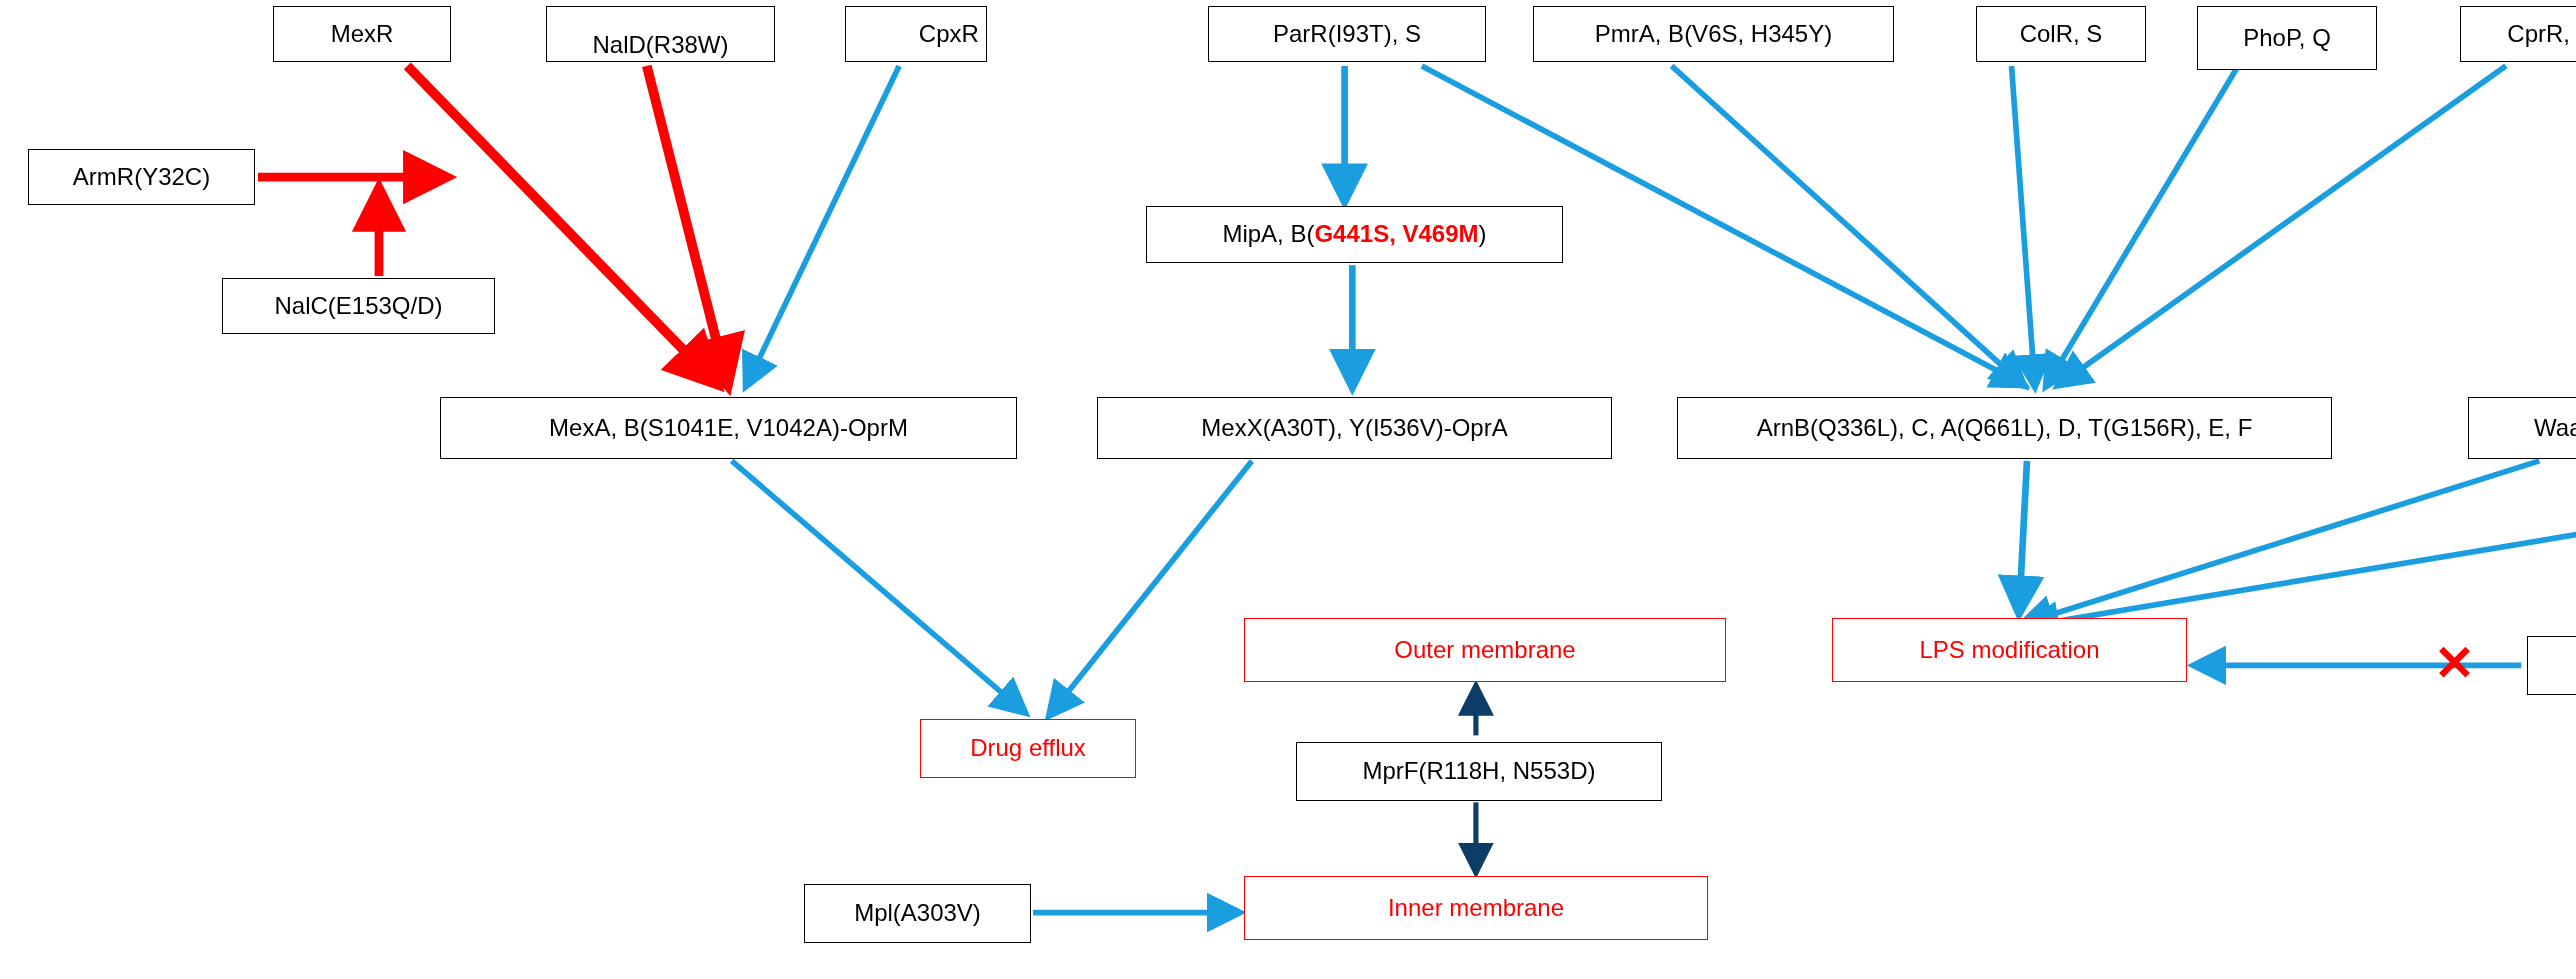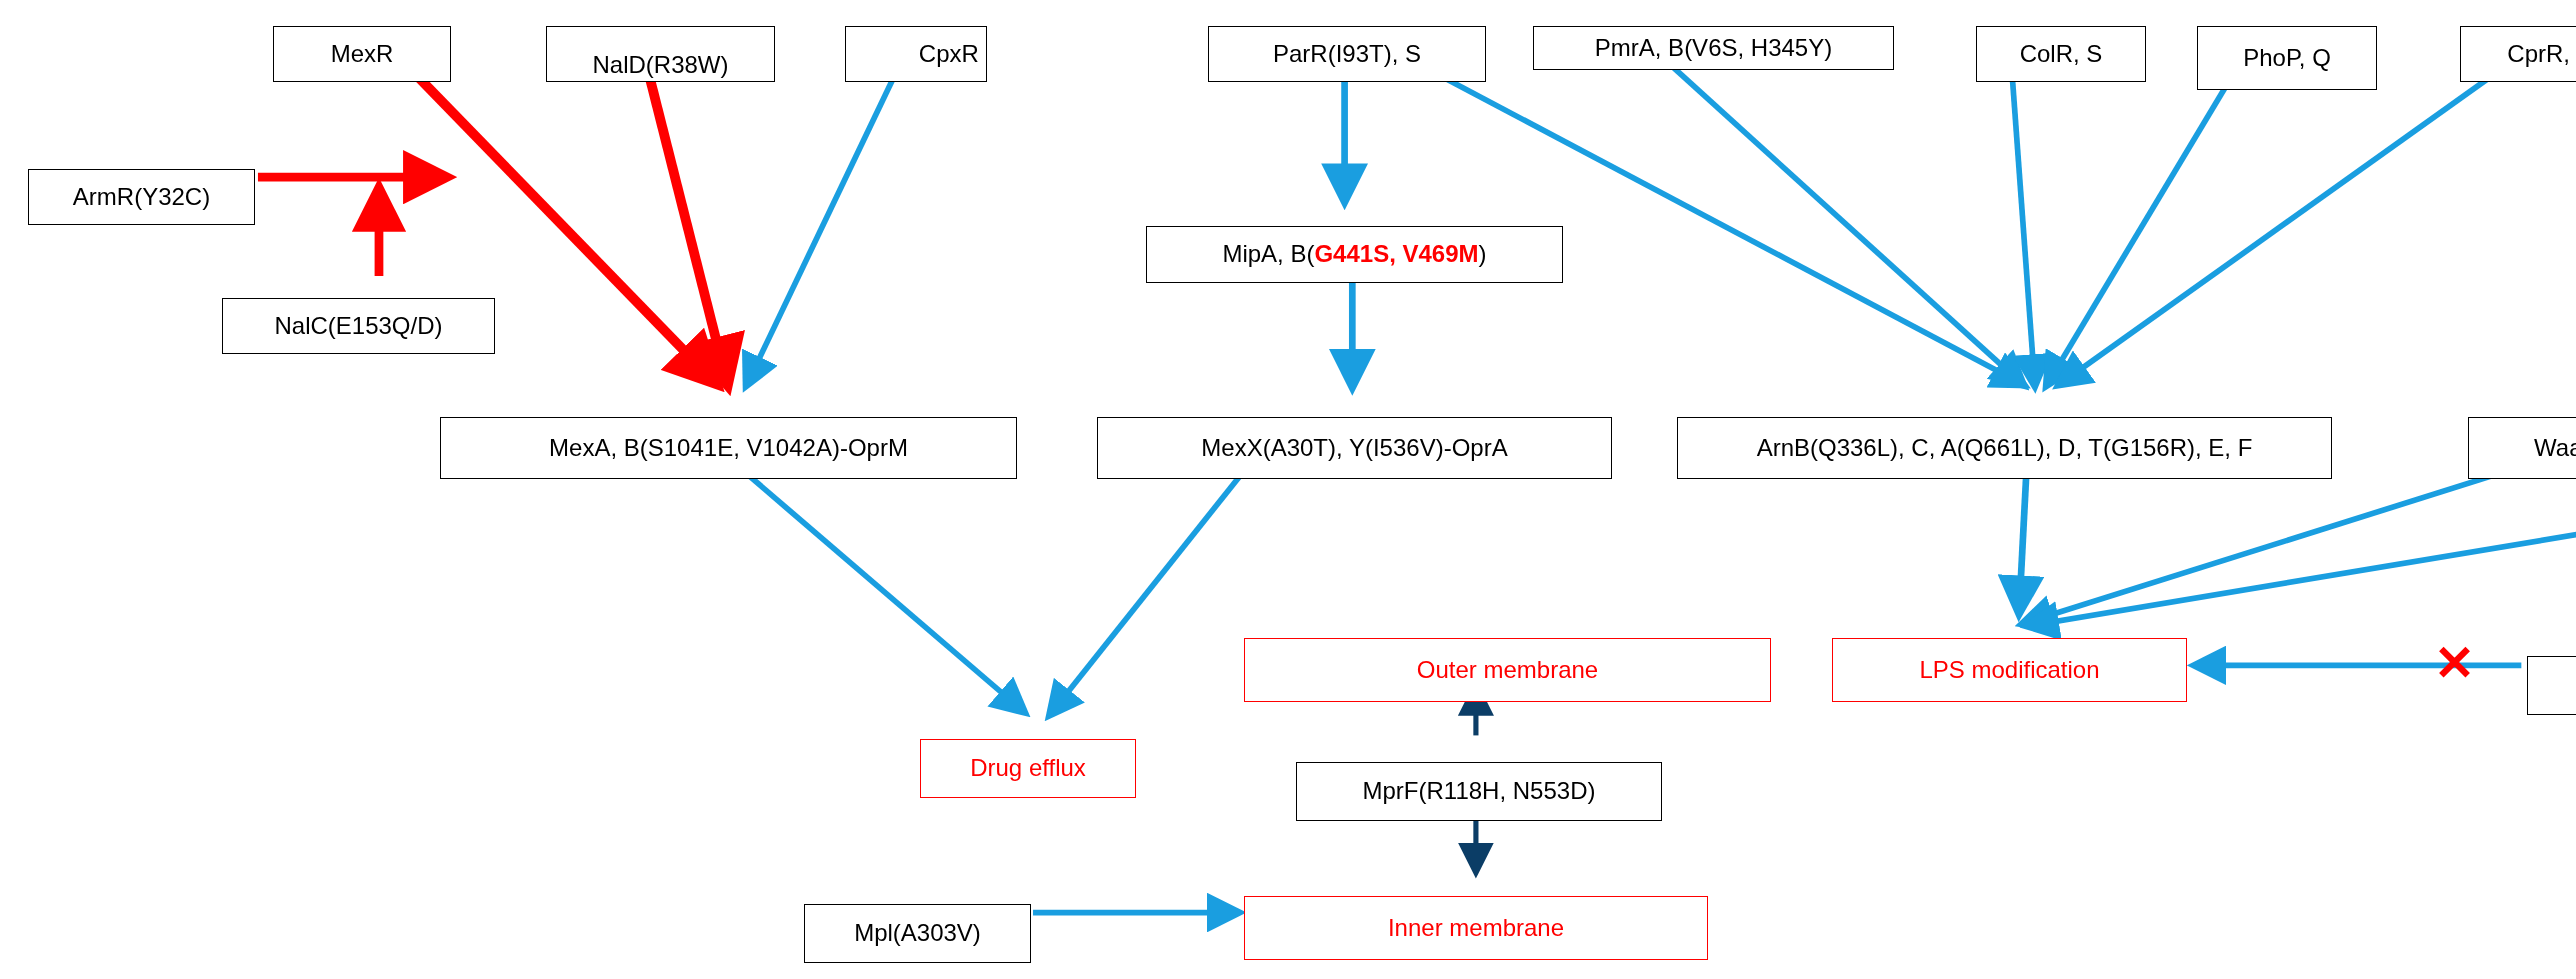--- a/index.html
+++ b/index.html
@@ -33,21 +33,20 @@
     color: #000000;
     font-size: 24px;
     line-height: 1.1;
     display: flex;
     align-items: center;
     justify-content: center;
     text-align: center;
     padding: 3.1px 7.2px;
     white-space: nowrap;
     z-index: 5;
-    margin-top: 20px;
   }
   .node.red-box {
     border-color: #ff0000;
     color: #ff0000;
   }
   .node .mut-red {
     color: #ff0000;
     font-weight: bold;
   }
   .xmark {
@@ -130,21 +129,21 @@
   </div>
 
   <div class="node" style="left:845px; top:6.2px; width:142px; height:56px;justify-content:flex-end;">
     <span>CpxR</span>
   </div>
 
   <div class="node" style="left:1208px; top:6.2px; width:278px; height:56px;">
     <span>ParR(I93T), S</span>
   </div>
 
-  <div class="node" style="left:1533px; top:6.2px; width:361px; height:44px;">
+  <div class="node" style="left:1533px; top:6.2px; width:361px; height:56px;">
     <span>PmrA, B(V6S, H345Y)</span>
   </div>
 
   <div class="node" style="left:1976px; top:6.2px; width:170px; height:56px;">
     <span>ColR, S</span>
   </div>
 
   <div class="node" style="left:2197px; top:6.2px; width:180px; height:64px;">
     <span>PhoP, Q</span>
   </div>
@@ -176,21 +175,21 @@
   </div>
 
   <div class="node" style="left:1677px; top:397px; width:655px; height:62px;">
     <span>ArnB(Q336L), C, A(Q661L), D, T(G156R), E, F</span>
   </div>
 
   <div class="node" style="left:2468px; top:397px; width:371px; height:62px;">
     <span>WaaL(A110G, G330A)</span>
   </div>
 
-  <div class="node red-box" style="left:1244px; top:618px; width:527px; height:64px;">
+  <div class="node red-box" style="left:1244px; top:618px; width:482px; height:64px;">
     <span>Outer membrane</span>
   </div>
 
   <div class="node red-box" style="left:1832px; top:618px; width:355px; height:64px;">
     <span>LPS modification</span>
   </div>
 
   <div class="node" style="left:2527px; top:636px; width:206px; height:59px;">
     
   </div>

